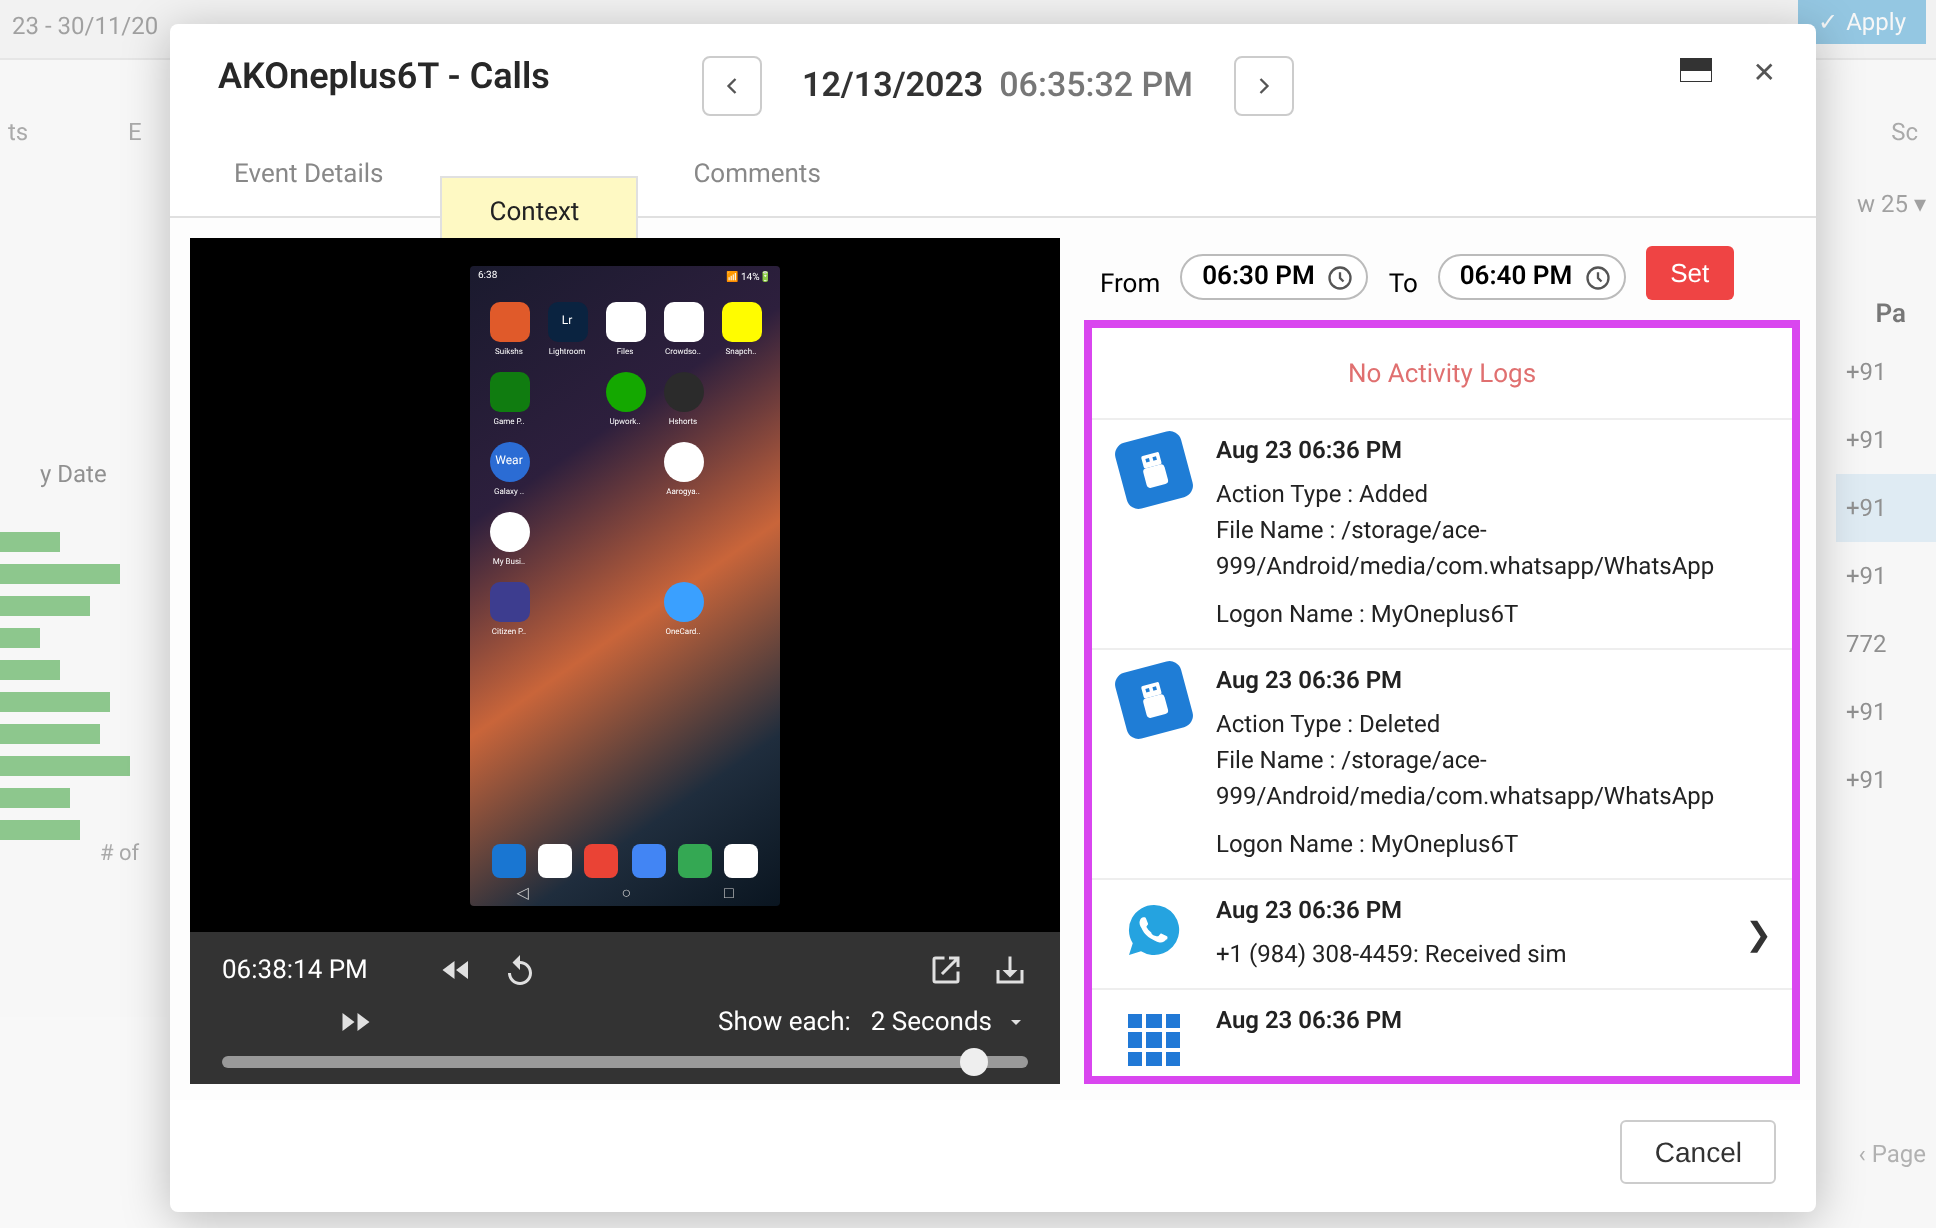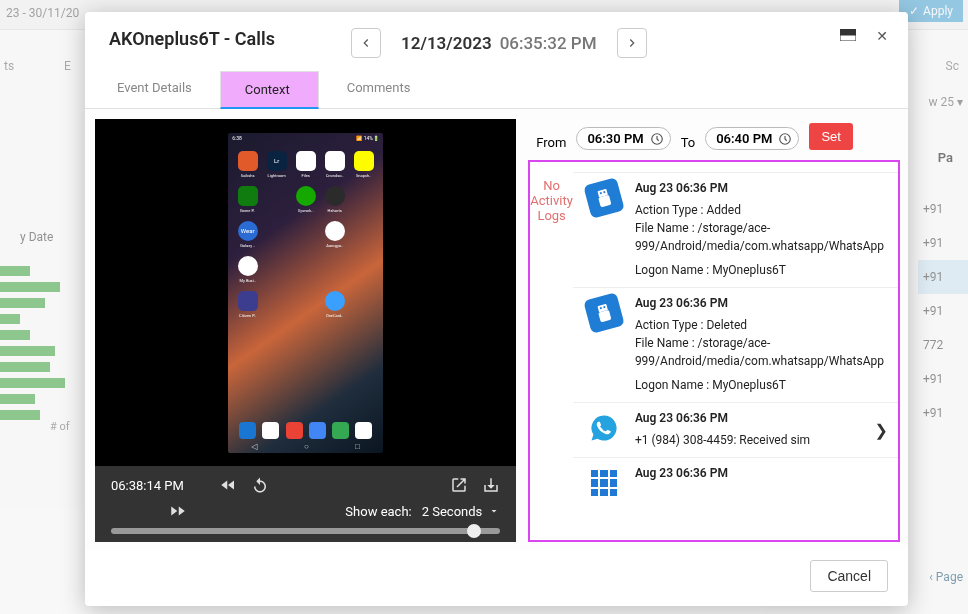--- a/index.html
+++ b/index.html
@@ -7,37 +7,37 @@
 
 
 .bg-page { position: absolute; inset: 0; background: #fff; opacity: 0.5; }
 .bg-top { position: absolute; top: 0; left: 0; right: 0; height: 30px; background: #f5f5f5; border-bottom: 1px solid #ddd; }
 .bg-apply { position: absolute; top: 0; right: 5px; background: #3aa0d6; color: #fff; padding: 4px 10px; font-size: 12px; display: flex; align-items: center; gap: 4px; }
 .bg-show { position: absolute; top: 95px; right: 5px; font-size: 12px; color: #555; }
 .bg-sidebar { position: absolute; left: 0; top: 130px; width: 80px; }
 .bg-bar { height: 10px; background: #2ca02c; margin: 6px 0; }
 .bg-right-col { position: absolute; right: 5px; top: 150px; width: 40px; font-size: 12px; color: #333; }
 .bg-right-col div { padding: 10px 0; }
-.bg-page-label { position: absolute; bottom: 30px; right: 5px; font-size: 12px; color: #0c4a6e; }
+.bg-page-label { position: absolute; bottom: 30px; right: 5px; font-size: 12px; color: #737373; }
 
 
 .modal { position: absolute; top: 12px; left: 85px; right: 60px; bottom: 8px; background: #fff; border-radius: 4px; box-shadow: 0 4px 24px rgba(0,0,0,0.25); display: flex; flex-direction: column; }
 .modal-header { display: flex; padding: 16px 24px 12px; gap: 20px; position: relative; }
 .modal-title { font-size: 18px; font-weight: 600; color: #272727; flex-shrink: 0; width: 222px; }
 .nav-btn { width: 30px; height: 30px; border: 1px solid #ccc; border-radius: 4px; background: #fff; display: flex; align-items: center; justify-content: center; cursor: pointer; color: #555; }
 .nav-btn svg { width: 14px; height: 14px; }
 .datetime { font-size: 17px; color: #333; font-weight: 600; display: flex; gap: 8px; align-items: center; }
 .datetime .time { color: #777; font-weight: 500; }
 .header-icons { position: absolute; right: 20px; display: flex; gap: 20px; align-items: center; }
 .header-icons span { cursor: pointer; color: #555; font-size: 14px; }
 .close-x { font-size: 20px; color: #666; cursor: pointer; }
 
 .tabs { display: flex; border-bottom: 1px solid #e0e0e0; padding: 0 4px; }
 .tab { padding: 10px 28px; font-size: 13px; color: #888; cursor: pointer; border-bottom: 2px solid transparent; }
-.tab.active { color: #222; border-bottom-color: #2196f3; background: #f0abfc; border-top: 1px solid #e0e0e0; border-left: 1px solid #e0e0e0; border-right: 1px solid #e0e0e0; position: relative; top: 1px; padding-left: 24px; }
+.tab.active { color: #222; border-bottom-color: #2196f3; background: #fef9c3; border-top: 1px solid #e0e0e0; border-left: 1px solid #e0e0e0; border-right: 1px solid #e0e0e0; position: relative; top: 18px; padding-left: 24px; }
 
 .modal-body { flex: 1; display: flex; padding: 10px 4px 8px 10px; gap: 8px; overflow: hidden; background: #fdfdfd; }
 .left-panel { width: 435px; display: flex; flex-direction: column; }
 .video-area { flex: 1; background: #000; position: relative; display: flex; align-items: center; justify-content: center; }
 .phone-screen { width: 155px; height: 320px; background: linear-gradient(145deg,#1a1a2e 0%,#2d1f3d 30%,#c9653a 55%,#1f2d3d 80%,#0a1520 100%); position: relative; border-radius: 2px; }
 .phone-statusbar { position: absolute; top: 2px; left: 4px; right: 4px; display: flex; justify-content: space-between; font-size: 5px; color: #fff; }
 .app-grid { position: absolute; top: 18px; left: 8px; right: 8px; display: grid; grid-template-columns: repeat(5,1fr); gap: 8px 6px; }
 .app-icon { width: 20px; height: 20px; border-radius: 5px; background: #fff; font-size: 5px; text-align: center; color: #fff; }
 .app-icon.round { border-radius: 50%; }
 .app-label { font-size: 4px; color: #fff; text-align: center; margin-top: 2px; }
@@ -57,21 +57,21 @@
 .vc-row2 .show-each { margin-left: auto; display: flex; align-items: center; gap: 10px; }
 .vc-slider { margin-top: 8px; height: 6px; background: #999; border-radius: 3px; position: relative; }
 .vc-slider .thumb { position: absolute; right: 5%; top: -4px; width: 14px; height: 14px; background: #eee; border-radius: 50%; }
 
 .right-panel { flex: 1; display: flex; flex-direction: column; padding: 0 4px; }
 .time-range { display: flex; align-items: flex-end; gap: 10px; padding: 4px 8px 10px; font-size: 13px; }
 .time-input { border: 1px solid #bbb; border-radius: 14px; padding: 3px 26px 3px 10px; font-size: 13px; font-weight: 600; position: relative; background: #fff; }
 .time-input svg { position: absolute; right: 6px; top: 4px; width: 14px; height: 14px; stroke: #555; fill: none; }
 .set-btn { background: #ef4444; color: #fff; border: none; border-radius: 3px; padding: 6px 12px; font-size: 13px; cursor: pointer; }
 
-.log-list { flex: 1; border: 2px solid #d946ef; background: #fff; overflow-y: scroll; padding: 10px 0; display: flex; flex-direction: row; gap: 0; }
+.log-list { flex: 1; border: 4px solid #d946ef; background: #fff; overflow-y: scroll; padding: 10px 0; display: flex; flex-direction: column; gap: 0; }
 .no-logs { color: #e07070; text-align: center; font-size: 13px; padding: 6px 0 14px; }
 .log-item { display: flex; padding: 8px 14px; gap: 14px; border-top: 1px solid #eee; position: relative; font-size: 12px; }
 .log-icon { flex: 0 0 34px; height: 34px; border-radius: 6px; display: flex; align-items: center; justify-content: center; color: #fff; }
 .log-icon.usb { background: #1f7dd6; transform: rotate(0deg);}
 .log-icon.whatsapp { background: #fff; }
 .log-icon.whatsapp svg { fill: #25a3e0; width: 30px; height: 30px;}
 .log-icon.grid { background: #fff; }
 .log-icon.grid .g { width: 26px; height: 26px; display: grid; grid-template-columns: repeat(3,1fr); gap: 2px;}
 .log-icon.grid .g span { background: #2179d6;}
 .log-icon.usb svg { width: 22px; height: 22px; fill: #fff; }
@@ -109,21 +109,21 @@
     <div class="bg-bar" style="width:45px"></div>
       <div class="bg-bar" style="width:20px"></div>
     <div class="bg-bar" style="width:30px"></div>
       <div class="bg-bar" style="width:55px"></div>
     <div class="bg-bar" style="width:50px"></div>
       <div class="bg-bar" style="width:65px"></div>
     <div class="bg-bar" style="width:35px"></div>
       <div class="bg-bar" style="width:40px"></div>
   </div>
   <div style="position:absolute;left:50px;top:420px;font-size:11px;color:#666"># of</div>
-  <div class="bg-right-col" style="top:192px">
+  <div class="bg-right-col" style="top:169px">
     <div>+91</div>
       <div>+91</div>
       <div style="background:#cfe8f7;margin:0 -5px;padding:10px 5px">+91</div>
     <div>+91</div>
       <div>772</div>
       <div>+91</div>
       <div>+91</div>
   </div>
   <div class="bg-page-label">‹ <span>Page</span></div>
 </div>

